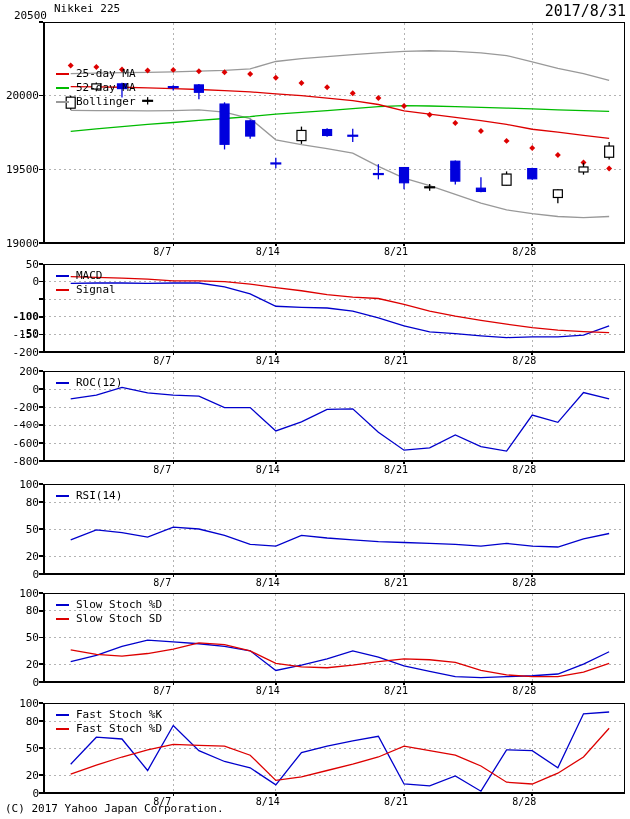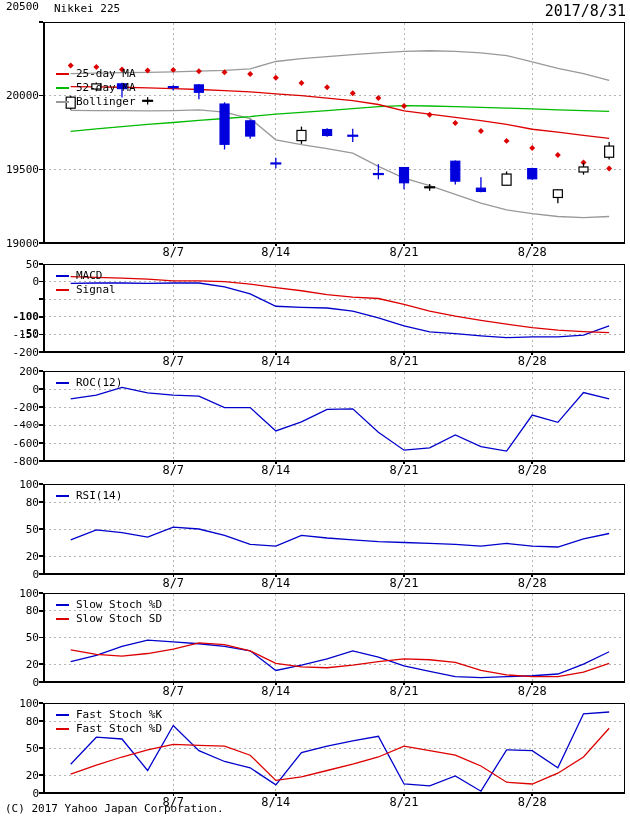--- a/index.html
+++ b/index.html
@@ -3,21 +3,21 @@
 <meta charset="utf-8">
 <style>
   html,body{margin:0;padding:0;width:630px;height:819px;overflow:hidden;background:#ffffff;}
   body{position:relative;font-family:"DejaVu Sans Mono","Liberation Mono",monospace;color:#000;}
   .hdr-title{position:absolute;left:8px;top:2px;font-size:11px;white-space:nowrap;padding-left:46px;}
   .hdr-date{position:absolute;right:4px;top:2px;font-size:15px;white-space:nowrap;}
   .ftr-copy{position:absolute;left:5px;top:802px;font-size:11px;white-space:nowrap;}
   .ftr-url{position:absolute;right:4px;top:828px;font-size:11px;white-space:nowrap;}
   #chart-root{position:absolute;left:0;top:0;width:630px;height:819px;}
   .ylab{position:absolute;left:0;width:39px;text-align:right;font-size:11px;line-height:13px;white-space:nowrap;}
-  .xlab{position:absolute;width:40px;text-align:center;font-size:12px;line-height:12px;white-space:nowrap;}
+  .xlab{position:absolute;width:40px;text-align:left;font-size:10px;line-height:12px;white-space:nowrap;}
   .legend{position:absolute;}
   .lrow{font-size:11px;line-height:14px;white-space:nowrap;}
   .swatch{display:inline-block;width:13px;height:2px;margin-right:7px;vertical-align:middle;}
   .grid{stroke:#b3b3b3;stroke-width:1;stroke-dasharray:2 3;shape-rendering:crispEdges;}
   .crisp{shape-rendering:crispEdges;}
   svg{position:absolute;overflow:visible;}
 </style>
 </head>
 <body>
 
@@ -111,21 +111,21 @@
       <line x1="1" x2="1" y1="0" y2="221" stroke="#000" stroke-width="2" class="crisp"></line>
       <line x1="-4" x2="0" y1="0" y2="0" stroke="#000" stroke-width="1.5" class="crisp"></line>
       <line x1="-4" x2="0" y1="73.66666666666666" y2="73.66666666666666" stroke="#000" stroke-width="1.5" class="crisp"></line>
       <line x1="-4" x2="0" y1="147.33333333333331" y2="147.33333333333331" stroke="#000" stroke-width="1.5" class="crisp"></line>
       <line x1="-4" x2="0" y1="221" y2="221" stroke="#000" stroke-width="1.5" class="crisp"></line>
       <line x1="130.26" x2="130.26" y1="221" y2="224" stroke="#000" stroke-width="1.5" class="crisp"></line>
       <line x1="232.82" x2="232.82" y1="221" y2="224" stroke="#000" stroke-width="1.5" class="crisp"></line>
       <line x1="361.02" x2="361.02" y1="221" y2="224" stroke="#000" stroke-width="1.5" class="crisp"></line>
       <line x1="489.21999999999997" x2="489.21999999999997" y1="221" y2="224" stroke="#000" stroke-width="1.5" class="crisp"></line>
     </svg>
-    <div class="ylab" style="top: 0;">20500</div>
+    <div class="ylab" style="top: 9px; padding-left: 8px;">20500</div>
     <div class="ylab" style="top: 89.1667px;">20000</div>
     <div class="ylab" style="top: 162.833px;">19500</div>
     <div class="ylab" style="top: 236.5px;">19000</div>
     <div class="xlab" style="left: 153.26px; top: 246px;">8/7</div>
     <div class="xlab" style="left: 255.82px; top: 246px;">8/14</div>
     <div class="xlab" style="left: 384.02px; top: 246px;">8/21</div>
     <div class="xlab" style="left: 512.22px; top: 246px;">8/28</div>
     <div class="legend" style="left: 56px; top: 27px; margin-top: 40px;">
       <div class="lrow"><span class="swatch" style="background: rgb(221, 0, 0);"></span><span>25-day MA</span></div>
       <div class="lrow"><span class="swatch" style="background: rgb(0, 187, 0);"></span><span>52-day MA</span></div>

